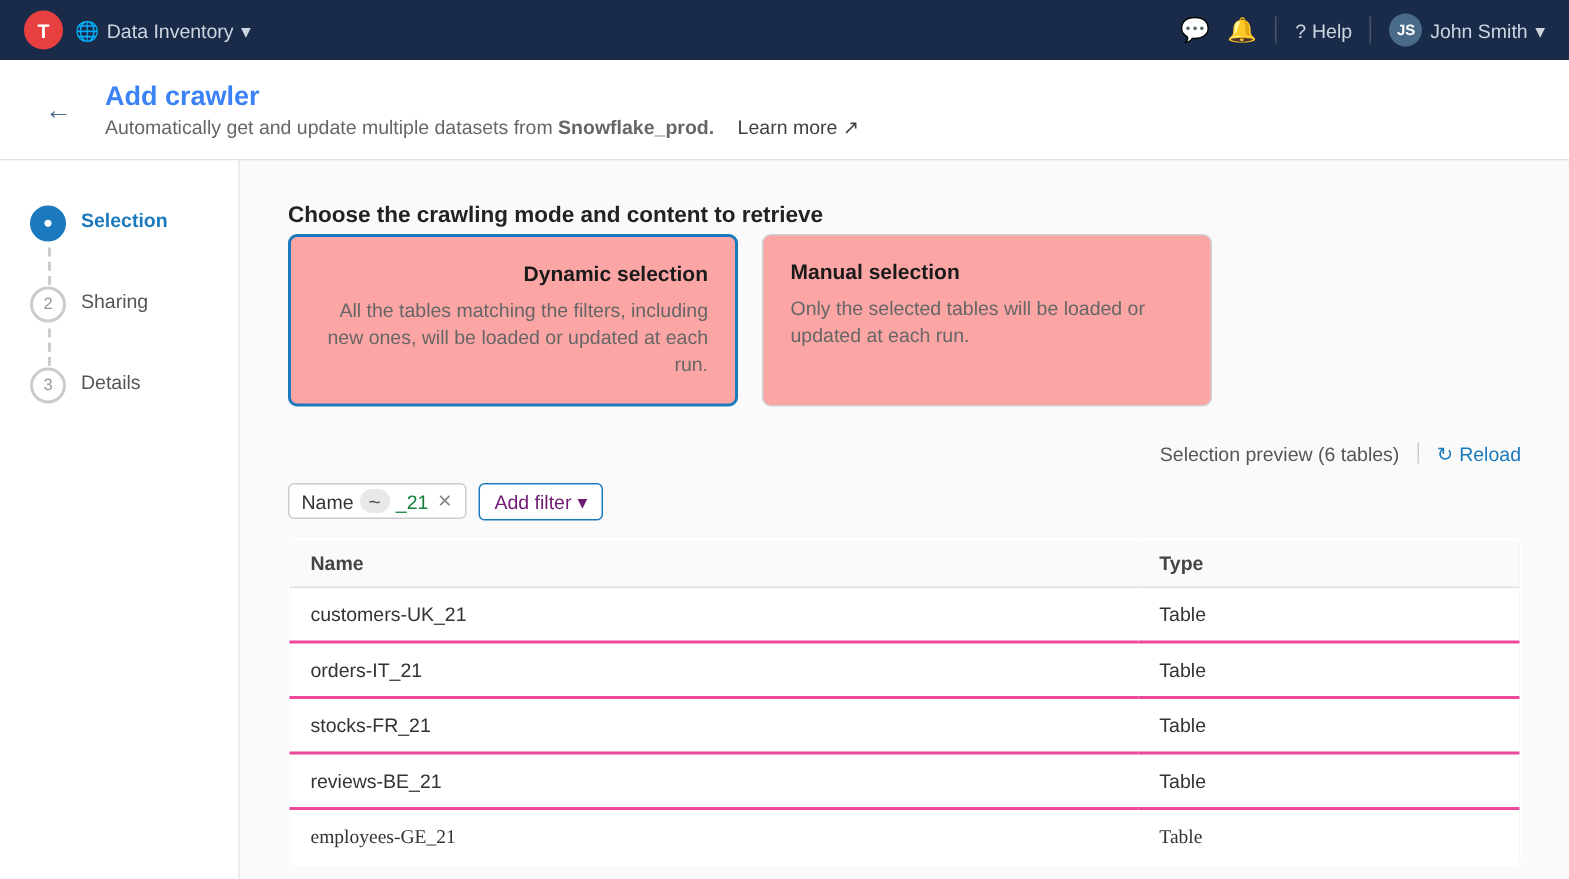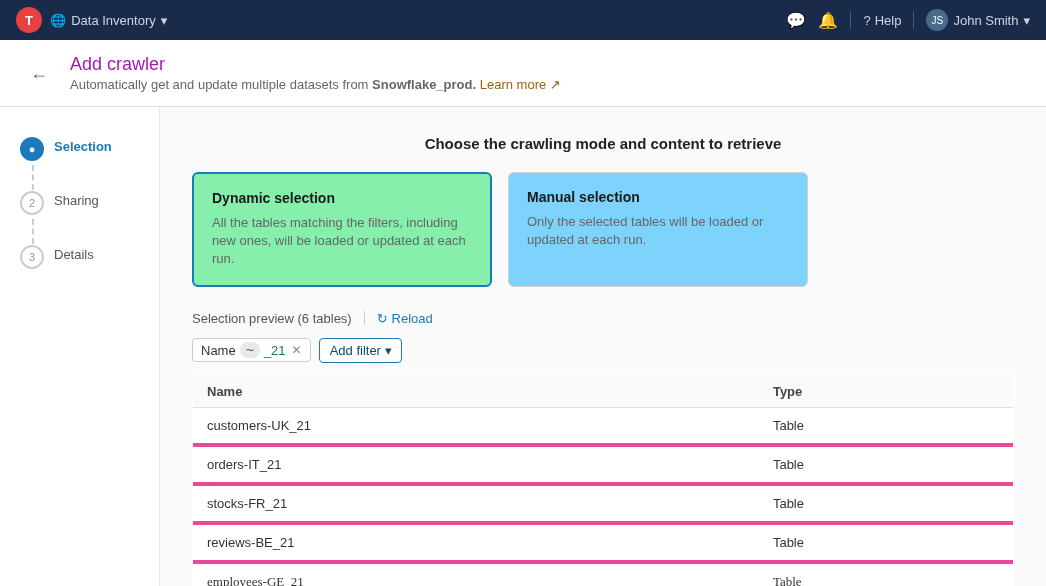--- a/index.html
+++ b/index.html
@@ -20,38 +20,38 @@
       width: 26px; height: 26px; background: #e84040; border-radius: 50%;
       display: flex; align-items: center; justify-content: center;
       color: #fff; font-weight: bold; font-size: 13px;
     }
     .topnav-brand { display: flex; align-items: center; gap: 5px; font-size: 13px; color: #cdd5e0; cursor: pointer; }
     .topnav-right { display: flex; align-items: center; gap: 12px; font-size: 13px; color: #cdd5e0; }
     .topnav-icon { font-size: 16px; cursor: pointer; }
     .topnav-divider { width: 1px; height: 18px; background: #4a5568; }
     .topnav-help { display: flex; align-items: center; gap: 4px; cursor: pointer; }
     .topnav-user { display: flex; align-items: center; gap: 5px; cursor: pointer; }
-    .user-avatar { width: 22px; height: 22px; border-radius: 50%; background: #4a6a8a; display: flex; align-items: center; justify-content: center; font-size: 10px; color: #fff; }
+    .user-avatar { width: 22px; height: 22px; border-radius: 50%; background: #4a6a8a; display: flex; align-items: center; justify-content: center; font-size: 10px; color: #fff; font-weight: bold; }
 
     
     .header-bar {
       background: #fff;
       border-bottom: 1px solid #e0e0e0;
       padding: 14px 24px;
       display: flex;
       align-items: center;
       gap: 16px;
     }
     .back-btn {
       color: #4a6a8a; font-size: 18px; cursor: pointer; padding: 2px 6px;
       border-radius: 3px;
     }
-    .header-title { font-size: 18px; font-weight: 400; color: #a21caf; }
+    .header-title { font-size: 18px; font-weight: 700; color: #3b82f6; }
     .header-subtitle { font-size: 13px; color: #666; margin-top: 2px; }
-    .header-subtitle a { color: #a16207; text-decoration: none; }
+    .header-subtitle a { color: #404040; text-decoration: none; margin-left: 12px; }
 
     
     .main-layout {
       display: flex;
       min-height: calc(100vh - 40px - 65px);
     }
 
     
     .steps-sidebar {
       width: 160px;
@@ -93,51 +93,53 @@
     .step-label.active { color: #1a7abd; font-weight: 700; }
 
     
     .content-area {
       flex: 1;
       padding: 28px 32px;
       background: #fafafa;
       overflow-y: auto;
     }
     .content-title {
-      font-size: 15px; font-weight: 600; color: #222; margin-bottom: 20px; text-align: center;
+      font-size: 15px; font-weight: 600; color: #222; margin-bottom: 4px;
     }
 
     
     .selection-cards {
       display: flex;
       gap: 16px;
       margin-bottom: 24px;
     }
     .selection-card {
       flex: 1;
       border: 1px solid #d0d0d0;
       border-radius: 6px;
       padding: 16px 18px;
-      background: #7dd3fc;
+      background: #fca5a5;
       cursor: pointer;
       max-width: 300px;
     }
     .selection-card.selected {
       border: 2px solid #1a7abd;
-      background: #86efac;
+      background: #fca5a5;
+      text-align: right;
     }
     .card-title { font-weight: 600; color: #1a1a1a; margin-bottom: 8px; font-size: 14px; }
     .card-desc { font-size: 13px; color: #666; line-height: 1.4; }
 
     
     .preview-header {
       display: flex;
       align-items: center;
       gap: 12px;
       margin-bottom: 12px;
+      justify-content: flex-end;
     }
     .preview-title { font-size: 13px; color: #555; }
     .preview-divider { width: 1px; height: 14px; background: #ccc; }
     .reload-btn {
       display: flex; align-items: center; gap: 4px;
       color: #1a7abd; font-size: 13px; cursor: pointer;
       background: none; border: none;
     }
 
     
@@ -153,21 +155,21 @@
       padding: 3px 8px; background: #fff; font-size: 13px; color: #555;
     }
     .filter-tag-label { color: #333; font-weight: 500; }
     .filter-badge {
       background: #e8e8e8; border-radius: 10px; padding: 0 6px; font-size: 11px; color: #555;
     }
     .filter-value { color: #15803d; }
     .filter-close { cursor: pointer; color: #888; font-size: 12px; margin-left: 2px; }
     .add-filter-btn {
       border: 1px solid #1a7abd; border-radius: 4px;
-      padding: 4px 10px; font-size: 13px; color: #0c4a6e;
+      padding: 4px 10px; font-size: 13px; color: #701a75;
       background: #fff; cursor: pointer;
       display: flex; align-items: flex-start; gap: 4px;
     }
 
     
     .data-table {
       width: 100%;
       border-collapse: collapse;
       background: #fff;
       border: 1px solid #e0e0e0;
@@ -180,21 +182,21 @@
       font-size: 13px;
       font-weight: 600;
       color: #444;
       border-bottom: 1px solid #e0e0e0;
       background: #fafafa;
     }
     .data-table td {
       padding: 10px 14px;
       font-size: 13px;
       color: #333;
-      border-bottom: 4px solid #ec4899;
+      border-bottom: 2px solid #ec4899;
     }
     .data-table tr:last-child td { border-bottom: none; font-family: Liberation Serif, serif; }
 
     .tilde-icon { font-size: 14px; color: #555; }
   </style>
 </head>
 <body>
 
 <div class="topnav">
   <div class="topnav-left">

